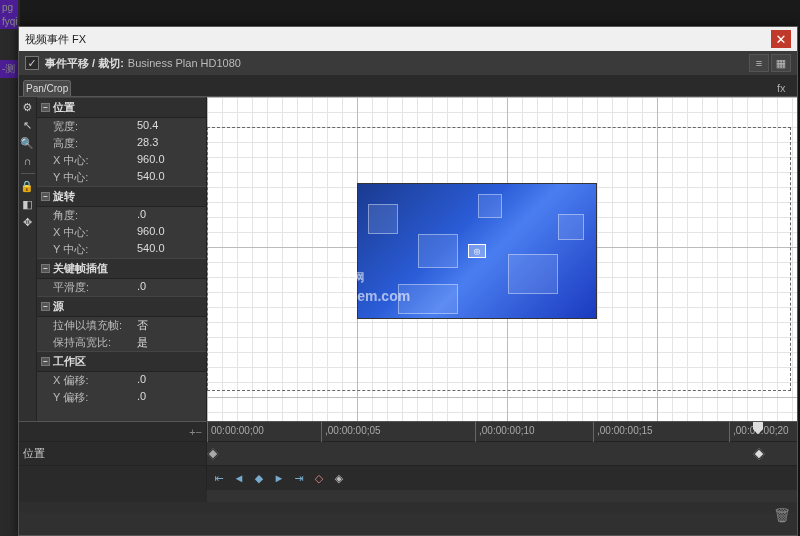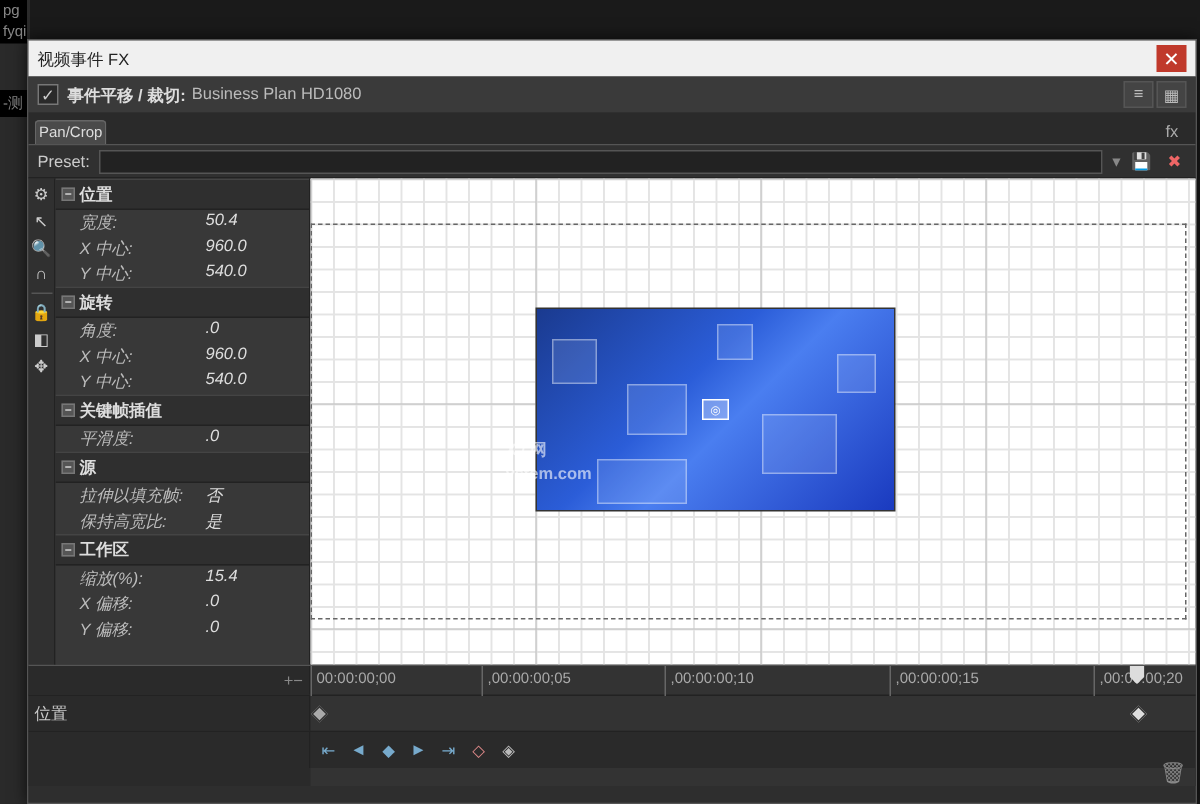--- a/index.html
+++ b/index.html
@@ -1,18 +1,18 @@
 <!DOCTYPE html>
 <html><head>
 <meta charset="utf-8">
 <style>
   * { margin:0; padding:0; box-sizing:border-box; font-family:"Microsoft YaHei",Arial,sans-serif; font-size:11px; }
   body { width:800px; height:536px; background:#1a1a1a; overflow:hidden; position:relative; color:#ccc; }
   .bg-left { position:absolute; left:0; top:0; width:20px; height:536px; background:#2a2a2a; }
-  .bg-item { position:absolute; left:0; color:#888; font-size:10px; padding:2px; background:#000000; width:18px; overflow:hidden; white-space:nowrap; }
+  .bg-item { position:absolute; left:0; color:#888; font-size:10px; padding:2px; background:#4c1d95; width:18px; overflow:hidden; white-space:nowrap; }
   .dialog { position:absolute; left:18px; top:26px; width:780px; height:510px; background:#303030; border:1px solid #555; box-shadow:0 0 10px rgba(0,0,0,0.7); }
   .titlebar { height:24px; background:#f0f0f0; display:flex; align-items:center; padding:0 6px; color:#222; }
   .titlebar .title { flex:1; }
   .close-btn { width:20px; height:18px; background:#c0392b; color:#fff; display:flex; align-items:center; justify-content:center; cursor:pointer; font-size:13px; }
   .fxbar { height:24px; background:#3a3a3a; display:flex; align-items:center; padding:0 6px; }
   .fx-toggle { width:14px; height:14px; border:1px solid #777; background:#2a2a2a; margin-right:6px; display:flex; align-items:center; justify-content:center; }
   .fxbar .name { font-weight:bold; color:#ddd; }
   .fxbar .clip { color:#bbb; margin-left:4px; }
   .fxbar .btns { margin-left:auto; display:flex; gap:2px; }
   .icon-btn { width:20px; height:18px; background:#444; border:1px solid #555; display:flex; align-items:center; justify-content:center; color:#bbb; cursor:pointer; }
@@ -22,38 +22,38 @@
   .presetbar { height:22px; background:#303030; display:flex; align-items:center; padding:0 6px; gap:6px; border-bottom:1px solid #222; }
   .preset-sel { flex:1; height:16px; background:#222; border:1px solid #555; }
   .save-icn,.del-icn { width:16px; height:16px; display:flex; align-items:center; justify-content:center; cursor:pointer; }
   .mainrow { display:flex; height:324px; }
   .tools { width:18px; background:#303030; border-right:1px solid #222; display:flex; flex-direction:column; align-items:center; padding-top:2px; gap:2px; }
   .tool { width:16px; height:16px; display:flex; align-items:center; justify-content:center; color:#ccc; cursor:pointer; }
   .tool.sep { height:1px; background:#555; width:14px; margin:2px 0; }
   .props { width:170px; background:#383838; border-right:1px solid #222; overflow:hidden; color:#ccc; }
   .sect-hd { background:#2f2f2f; padding:2px 4px; border-top:1px solid #444; border-bottom:1px solid #222; display:flex; align-items:center; gap:3px; font-weight:bold; color:#ddd; }
   .sect-hd .tw { width:9px; height:9px; background:#555; border:1px solid #777; display:inline-flex; align-items:center; justify-content:center; font-size:8px; line-height:1; }
-  .prop-row { display:flex; padding:1px 4px 1px 16px;font-style:italic; }
+  .prop-row { display:flex; padding:1px 4px 1px 16px; }
   .prop-row .lbl { width:84px; color:#bbb; }
   .prop-row .val { color:#ddd; }
   .canvas-wrap { flex:1; background:#fff; position:relative; overflow:hidden; }
   .grid { position:absolute; inset:0;
     background-image:
      linear-gradient(to right, #bbb 1px, transparent 1px),
      linear-gradient(to bottom, #bbb 1px, transparent 1px),
      linear-gradient(to right, #e4e4e4 1px, transparent 1px),
      linear-gradient(to bottom, #e4e4e4 1px, transparent 1px);
     background-size:150px 150px,150px 150px,15px 15px,15px 15px; }
   .frame { position:absolute; border:1px dashed #666; }
   .frame.outer { left:0; top:30px; width:584px; height:264px; }
   .preview { position:absolute; left:150px; top:86px; width:240px; height:136px; overflow:hidden; border:1px solid #333; background:linear-gradient(135deg,#1a3a8f 0%,#2b5dd8 40%,#4a7ef0 55%,#1a3abf 100%); }
   .psq { position:absolute; border:1px solid rgba(255,255,255,0.4); background:rgba(200,220,255,0.15); }
   .cc { position:absolute; left:50%; top:50%; width:18px; height:14px; border:1px solid #fff; background:rgba(255,255,255,0.3); transform:translate(-50%,-50%); display:flex; align-items:center; justify-content:center; font-size:8px; color:#fff; }
   .wm { position:absolute; left:130px; top:160px; color:rgba(255,255,255,0.6); font-size:26px; font-weight:bold; pointer-events:none; }
-  .wm small { font-size:11px; display:block;text-align:center; }
+  .wm small { font-size:14px; display:block;text-align:center; }
   .tl { height:92px; background:#2e2e2e; border-top:1px solid #555; display:flex; flex-direction:column; }
   .tl-ruler { height:20px; background:#333; display:flex; border-bottom:1px solid #222; }
   .tl-leftcol { width:188px; background:#2a2a2a; border-right:1px solid #222; }
   .tl-ruler .tl-leftcol { display:flex; align-items:center; justify-content:flex-end; padding-right:4px; }
   .tl-ruler .ticks { flex:1; position:relative; display:flex; }
   .tick { position:absolute; top:0; color:#aaa; font-size:10px; border-left:1px solid #666; height:20px; padding-left:3px; padding-top:3px; }
   .marker { position:absolute; top:0; right:34px; width:10px; height:12px; background:#ddd; clip-path:polygon(0 0,100% 0,100% 60%,50% 100%,0 60%); }
   .tl-track { height:24px; display:flex; border-bottom:1px solid #222; }
   .tl-track .trk-hd { width:188px; background:#2a2a2a; border-right:1px solid #222; padding:2px 4px; display:flex; align-items:center; gap:4px; font-size:10px; }
   .chk { width:10px; height:10px; border:1px solid #888; background:#222; }
@@ -92,27 +92,20 @@
       <div class="icon-btn">≡</div>
       <div class="icon-btn">▦</div>
     </div>
   </div>
 
   <div class="tabbar">
     <div class="tab">Pan/Crop</div>
     <div class="tab-fx">fx</div>
   </div>
 
-  <div class="presetbar">
-    <span>Preset:</span>
-    <div class="preset-sel"></div>
-    <span style="color:#888">▾</span>
-    <div class="save-icn" style="color:#5bd">💾</div>
-    <div class="del-icn" style="color:#e66">✖</div>
-  </div>
 
   <div class="mainrow">
     <div class="tools">
       <div class="tool">⚙</div>
       <div class="tool">↖</div>
       <div class="tool">🔍</div>
       <div class="tool">∩</div>
       <div class="tool sep"></div>
       <div class="tool">🔒</div>
       <div class="tool">◧</div>
@@ -122,20 +115,24 @@
     <div class="props">
       <div class="sect-hd">
           <span class="tw">−</span>
           <span>位置</span>
         </div>
       <div class="prop-row">
           <span class="lbl">宽度:</span>
           <span class="val">50.4</span>
         </div>
       <div class="prop-row">
+          <span class="lbl">高度:</span>
+          <span class="val">28.3</span>
+        </div>
+      <div class="prop-row">
           <span class="lbl">X 中心:</span>
           <span class="val">960.0</span>
         </div>
       <div class="prop-row">
           <span class="lbl">Y 中心:</span>
           <span class="val">540.0</span>
         </div>
 
       <div class="sect-hd">
           <span class="tw">−</span>
@@ -172,24 +169,20 @@
           <span class="val">否</span>
         </div>
       <div class="prop-row">
           <span class="lbl">保持高宽比:</span>
           <span class="val">是</span>
         </div>
 
       <div class="sect-hd">
           <span class="tw">−</span>
           <span>工作区</span>
-        </div>
-      <div class="prop-row">
-          <span class="lbl">缩放(%):</span>
-          <span class="val">15.4</span>
         </div>
       <div class="prop-row">
           <span class="lbl">X 偏移:</span>
           <span class="val">.0</span>
         </div>
       <div class="prop-row">
           <span class="lbl">Y 偏移:</span>
           <span class="val">.0</span>
         </div>
 
@@ -215,21 +208,21 @@
 
   <div class="tl">
     <div class="tl-ruler">
       <div class="tl-leftcol">
           <span style="color:#888">+</span> 
           <span style="color:#888">−</span>
         </div>
       <div class="ticks">
         <div class="tick" style="left:0">00:00:00;00</div>
         <div class="tick" style="left:114px">,00:00:00;05</div>
-        <div class="tick" style="left:236px">,00:00:00;10</div>
+        <div class="tick" style="left:268px">,00:00:00;10</div>
         <div class="tick" style="left:386px">,00:00:00;15</div>
         <div class="tick" style="left:522px">,00:00:00;20</div>
         <div class="marker"></div>
       </div>
     </div>
     <div class="tl-track">
       <div class="trk-hd">
           <span>位置</span>
         </div>
       <div class="trk-body">

